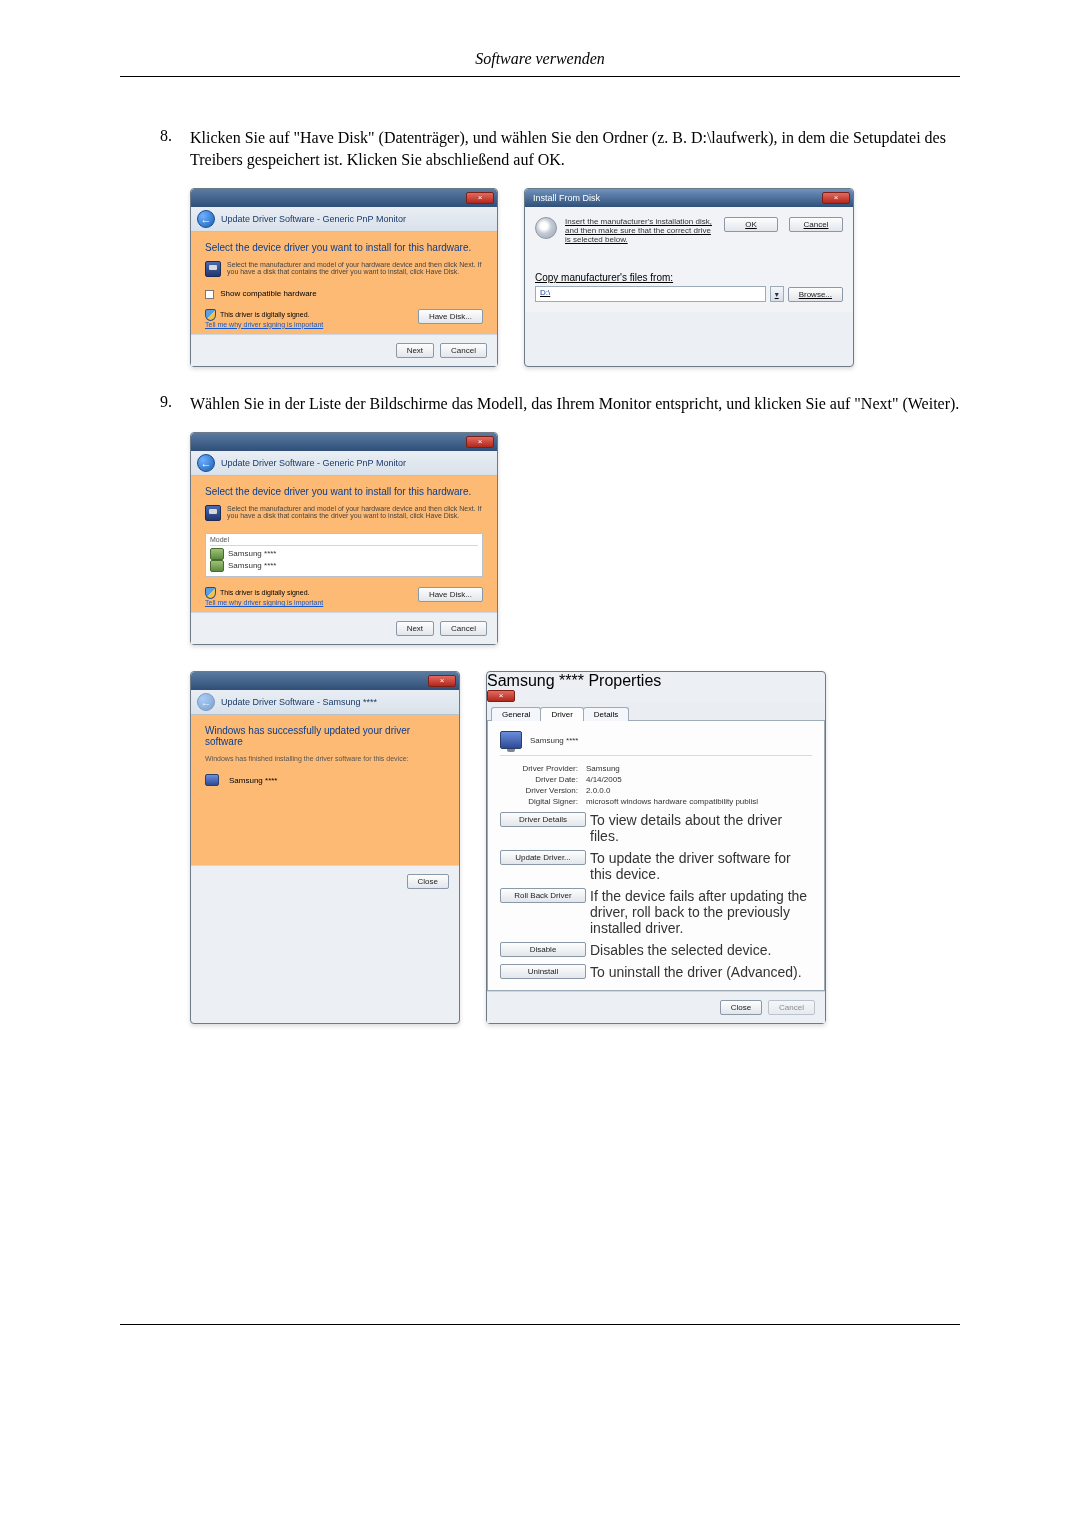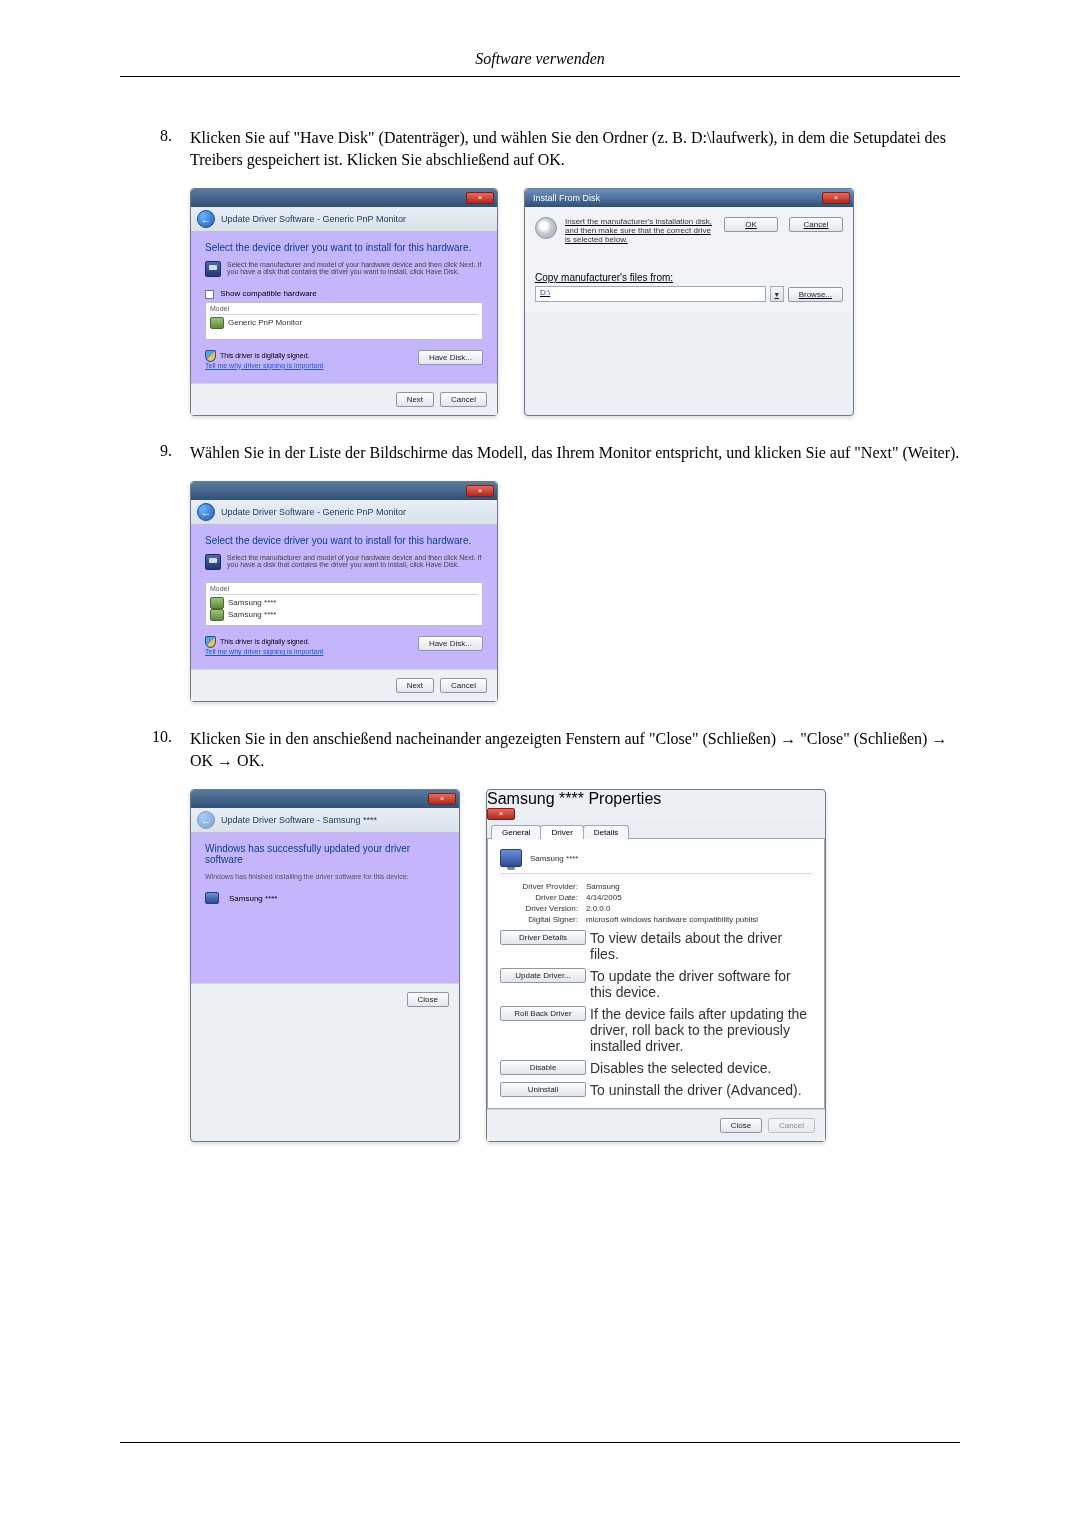--- a/index.html
+++ b/index.html
@@ -89,22 +89,22 @@
   }
   .back-circle {
     width: 18px; height: 18px; border-radius: 50%;
     background: radial-gradient(circle at 30% 30%, #6fb0ff, #1b5fb3);
     border: 1px solid #154c8f;
     margin-right: 6px;
     display:flex;align-items:center;justify-content:center;
     color:#fff; font-size:11px;
   }
   .vista-content {
-    background: #c4b5fd;
-    padding: 10px 14px 14px 14px;
+    background: #fdba74;
+    padding: 10px 14px 6px 14px;
   }
   .heading-blue {
     color: #0a3e8e;
     font-size: 10px;
     margin-bottom: 8px;
   }
   .subtext {
     display:flex; gap:6px;
     font-size: 7px;
     color: #444;
@@ -242,24 +242,20 @@
       <div class="vista-content">
         <div class="heading-blue">Select the device driver you want to install for this hardware.</div>
         <div class="subtext">
           <span class="floppy-icon"></span>
           <span>Select the manufacturer and model of your hardware device and then click Next. If you have a disk that contains the driver you want to install, click Have Disk.</span>
         </div>
         <div style="font-size:8px;margin-bottom:3px;">
           <span class="check-chk"></span>
           <span>Show compatible hardware</span>
         </div>
-        <div class="list-box" style="height:38px;">
-          <div class="list-header">Model</div>
-          <div><span class="monitor-icon"></span><span>Generic PnP Monitor</span></div>
-        </div>
         <div style="display:flex;justify-content:space-between;align-items:flex-start;margin-top:10px;">
           <div>
             <div style="font-size:7px;"><span class="shield-icon"></span><span>This driver is digitally signed.</span></div>
             <div class="tell-link">Tell me why driver signing is important</div>
           </div>
           <span class="btn">Have Disk...</span>
         </div>
       </div>
       <div class="btn-row">
         <span class="btn">Next</span>
@@ -326,26 +322,20 @@
           <span class="btn">Have Disk...</span>
         </div>
       </div>
       <div class="btn-row">
         <span class="btn">Next</span>
         <span class="btn">Cancel</span>
       </div>
     </div>
   </div>
 
-  <ol class="steps">
-    <li>
-      <div class="num">10.</div>
-      <div class="body">Klicken Sie in den anschießend nacheinander angezeigten Fenstern auf "Close" (Schließen) → "Close" (Schließen) → OK → OK.</div>
-    </li>
-  </ol>
 
   <div class="fig-row fig-col-left">
 
     <div class="fig vista" style="width:270px;">
       <div class="vista-titlebar">
           <div class="vista-close">×</div>
         </div>
       <div class="vista-crumb">
         <span class="back-circle" style="opacity:.5;">←</span>
         <span>Update Driver Software - Samsung ****</span>

